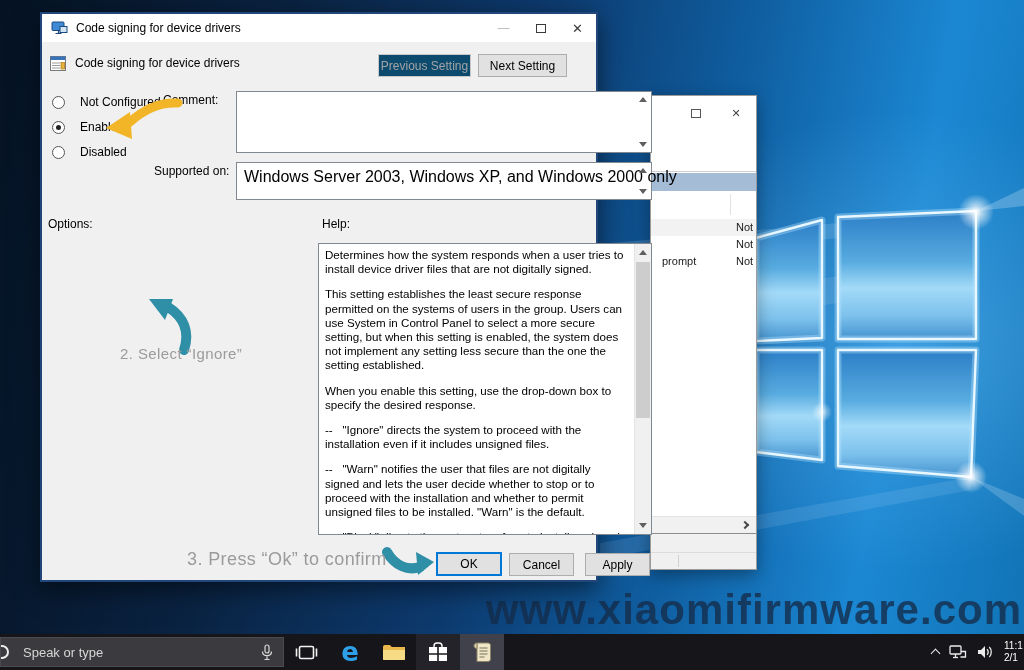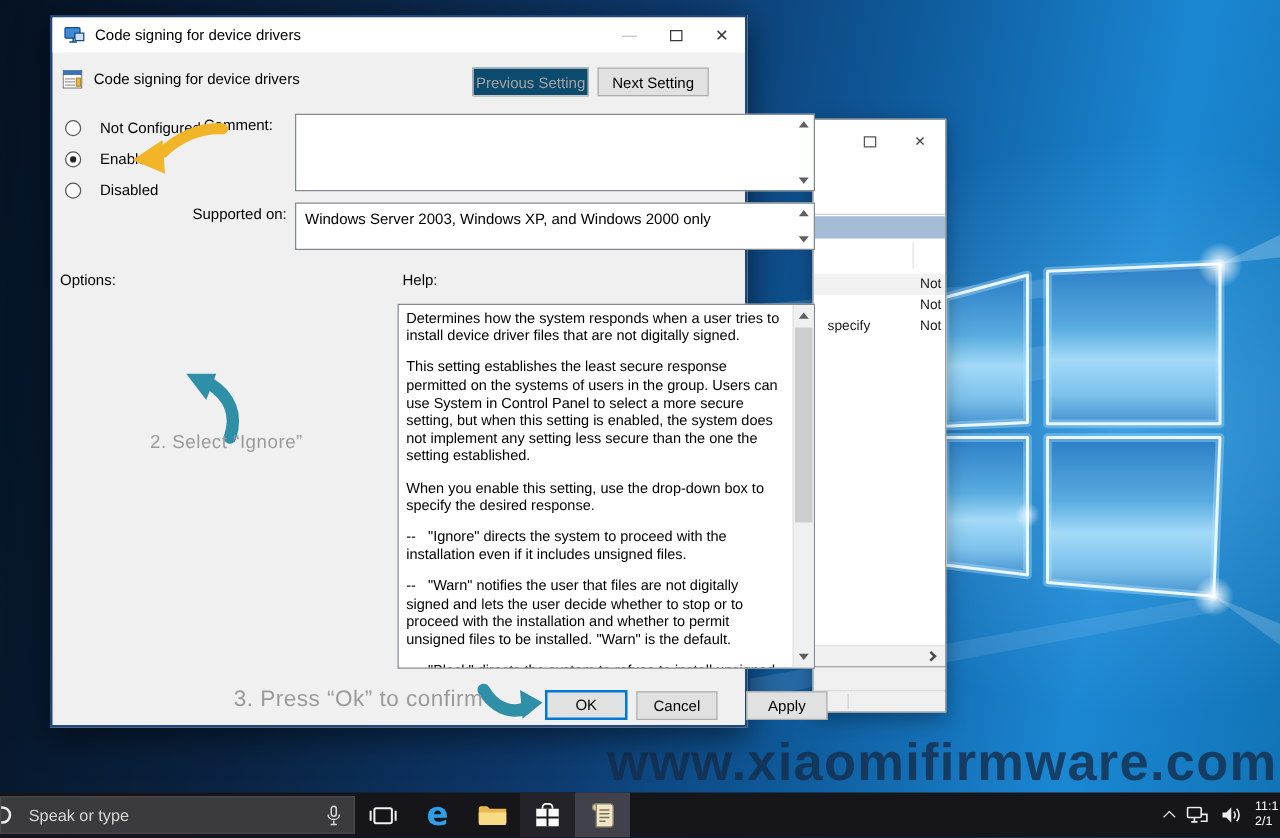--- a/index.html
+++ b/index.html
@@ -63,21 +63,21 @@
 
   .flabel{position:absolute;white-space:nowrap}
   #comment-label{left:121px;top:79px}
   #supported-label{left:112px;top:150px}
   #options-label{left:6px;top:203px}
   #help-label{left:280px;top:203px}
 
   .tbox{position:absolute;background:#fff;border:1px solid #82888f}
   #comment-box{left:194px;top:77px;width:416px;height:62px}
   #supported-box{left:194px;top:148px;width:416px;height:38px}
-  #supported-box .val{position:absolute;left:7px;top:5px;font-size:12px;white-space:nowrap}
+  #supported-box .val{position:absolute;left:7px;top:5px;font-size:16px;white-space:nowrap}
   .tri-up{width:0;height:0;border-left:4px solid transparent;border-right:4px solid transparent;border-bottom:5px solid #5f5f5f;position:absolute;right:4px;top:5px}
   .tri-down{width:0;height:0;border-left:4px solid transparent;border-right:4px solid transparent;border-top:5px solid #5f5f5f;position:absolute;right:4px;bottom:5px}
 
   #options-box{left:2px;top:229px;width:270px;height:292px}
   #options-box .otext{position:absolute;left:6px;top:6px;width:256px;font-size:11px;line-height:14px}
   #dropdown{position:absolute;left:6px;top:47px;width:88px;height:21px;background:#f4f4f4;border:1px solid #707070;
     font-size:11.5px;line-height:19px;padding-left:6px}
   .chev-down{position:absolute;right:6px;top:6px;width:6px;height:6px;border-right:1.6px solid #3c3c3c;border-bottom:1.6px solid #3c3c3c;transform:rotate(45deg)}
 
   #help-box{left:276px;top:229px;width:334px;height:292px;overflow:hidden}
@@ -85,21 +85,21 @@
   #help-text p{margin:0 0 11px;white-space:pre-wrap}
   #help-scroll{position:absolute;right:0;top:0;bottom:0;width:17px;background:#f0f0f0;border-left:1px solid #e3e3e3}
   #help-scroll .sa{position:absolute;left:0;width:16px;height:17px}
   #help-scroll .sa.top{top:0}#help-scroll .sa.bot{bottom:0}
   #help-scroll .sa .tri-up{right:4px;top:6px}
   #help-scroll .sa .tri-down{right:4px;bottom:6px}
   #help-thumb{position:absolute;left:1px;top:18px;width:14px;height:156px;background:#cdcdcd}
 
   #btn-ok{left:394px;top:538px;width:66px;height:24px;border:2px solid #0078d7}
   #btn-cancel{left:467px;top:539px;width:65px;height:23px}
-  #btn-apply{left:555px;top:539px;width:65px;height:23px}
+  #btn-apply{left:543px;top:539px;width:65px;height:23px}
 
   
   #annotations{position:absolute;left:0;top:0;z-index:6;pointer-events:none}
   .ann-label{position:absolute;z-index:6;color:#9b9b9b;letter-spacing:.4px;white-space:nowrap;pointer-events:none}
   #step2-label{left:120px;top:345px;font-size:15px}
   #step3-label{left:187px;top:549px;font-size:18px}
 
   
   #taskbar{position:absolute;left:0;bottom:0;width:1024px;height:36px;background:#16161a;z-index:10;display:flex;align-items:center}
   #search-box{position:relative;width:284px;height:30px;margin:3px 0 3px 0;background:#3b3b3f;border:1px solid #4b4b4f;
@@ -174,21 +174,21 @@
     <div class="bgw-colhead"></div>
     <div class="bgw-row" style="top:123px;background:#f2f2f2">
       <span class="l"></span>
       <span class="r">Not</span>
     </div>
     <div class="bgw-row" style="top:140px">
       <span class="l"></span>
       <span class="r">Not</span>
     </div>
     <div class="bgw-row" style="top:157px">
-      <span class="l">specify</span>
+      <span class="l">prompt</span>
       <span class="r">Not</span>
     </div>
     <div class="bgw-hscroll">
         <span class="chev-right"></span>
       </div>
     <div class="bgw-sep"></div>
     <div class="bgw-status1"></div>
     <div class="bgw-status2"></div>
   </div>
 

